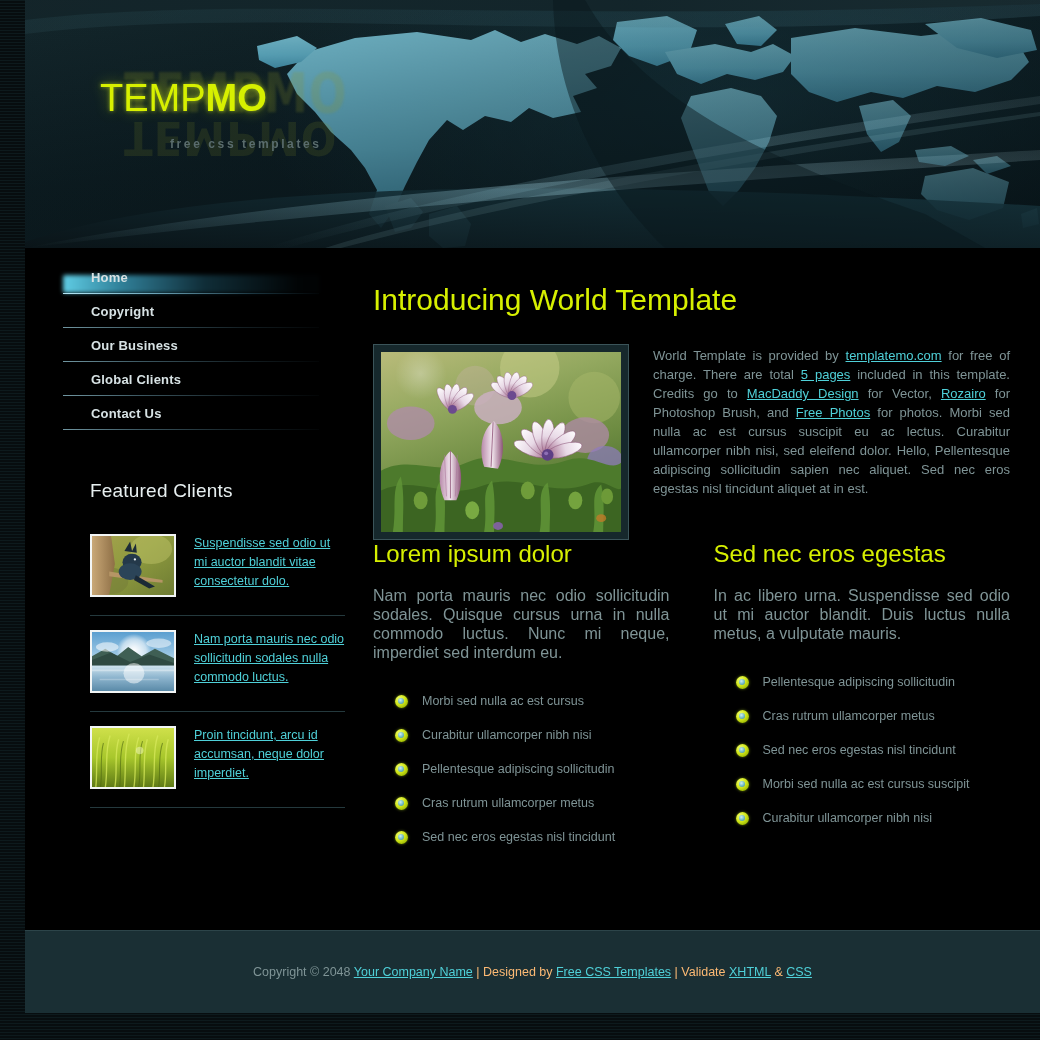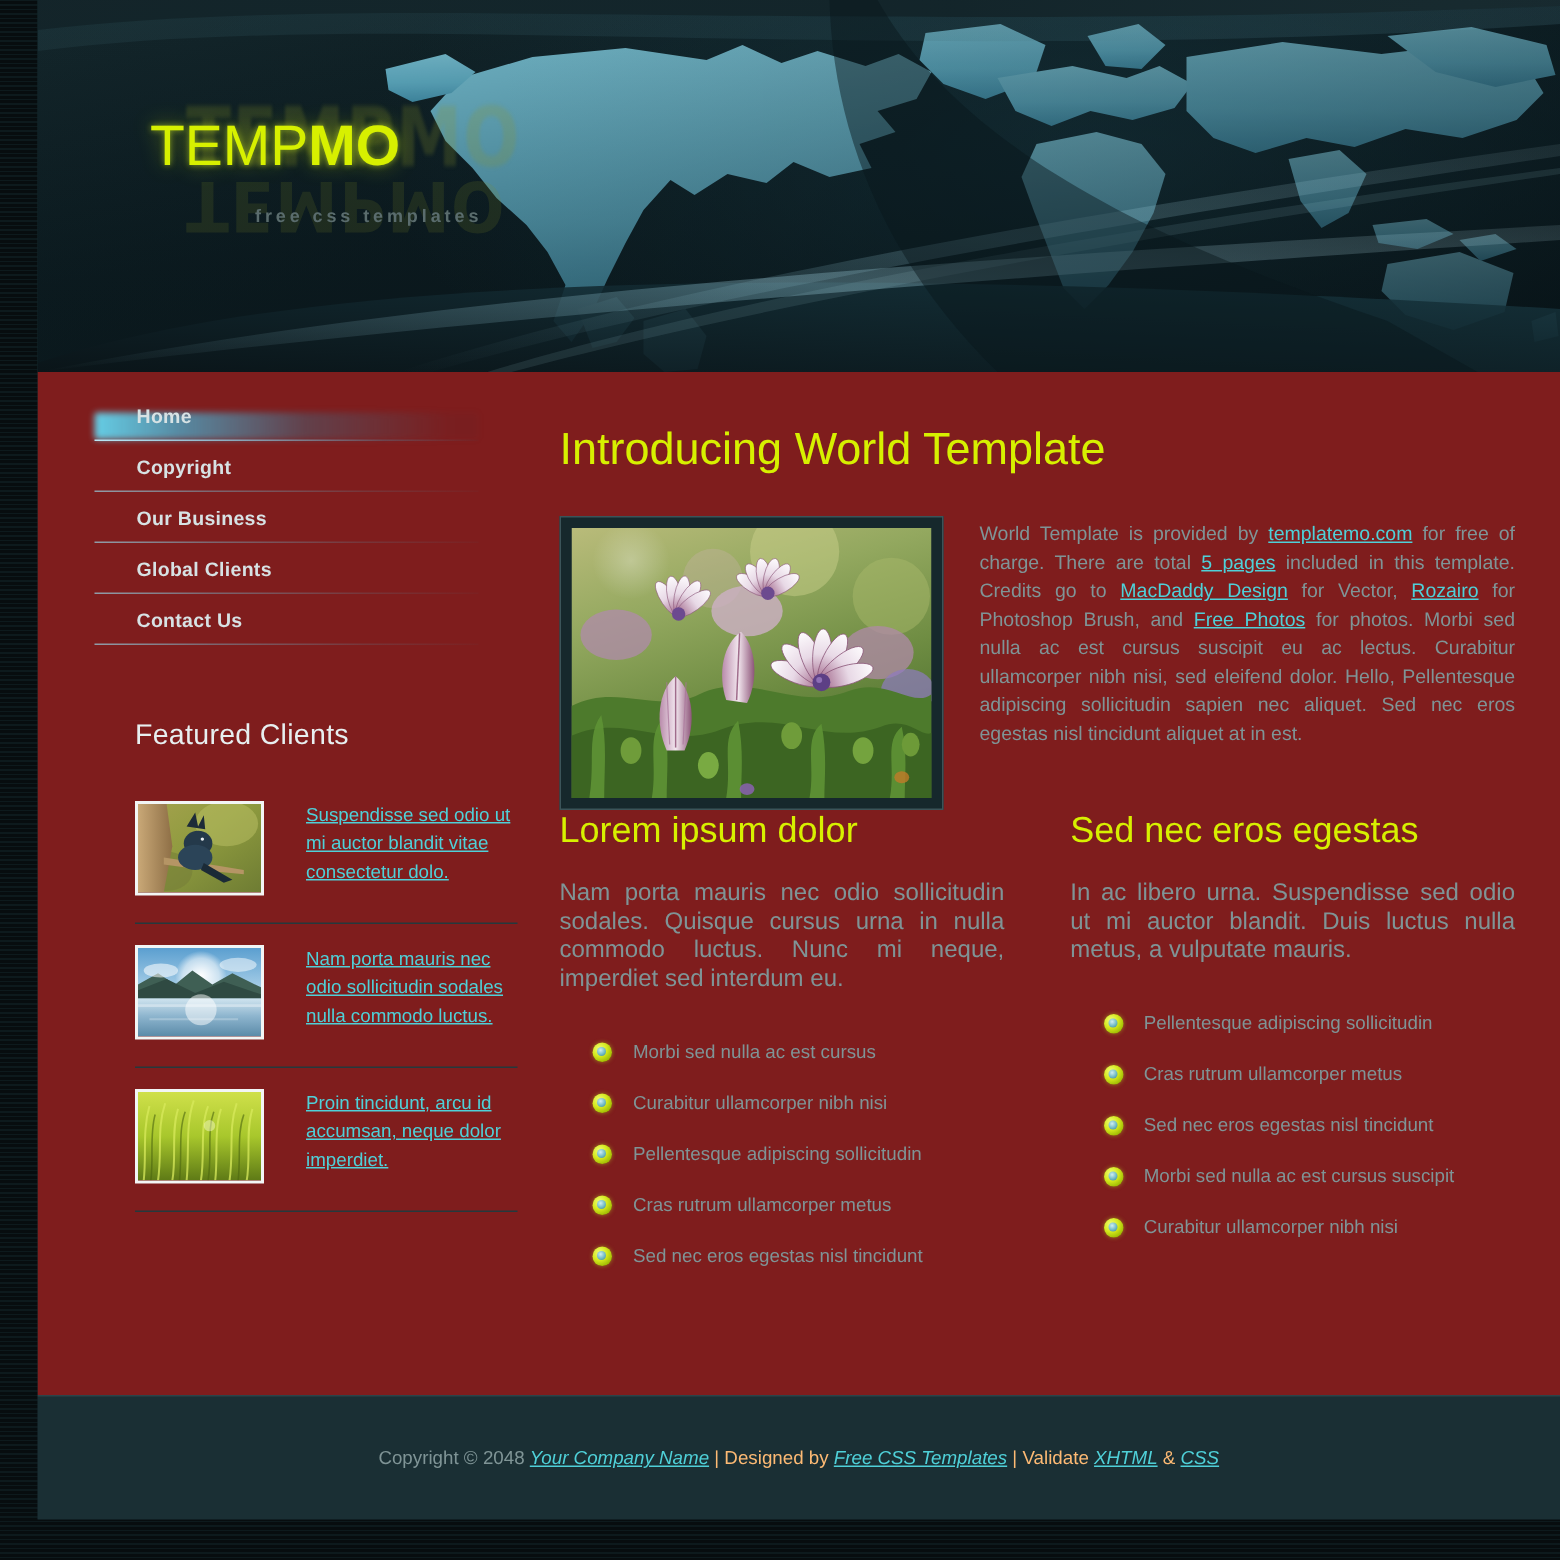--- a/index.html
+++ b/index.html
@@ -113,21 +113,21 @@
     font-weight: bold;
     color: #5a6c6d;
     font-family: "Liberation Sans", sans-serif;
   }
 
   
   #content-wrap {
     position: relative;
     width: 1015px;
     height: 682px;
-    background: #7f1d1d;
+    background: #000000;
     display: flex;
   }
 
   
   #sidebar {
     width: 320px;
     padding-left: 38px;
     padding-top: 12px;
     flex: 0 0 320px;
   }
@@ -174,21 +174,21 @@
     font-size: 19px;
     font-weight: normal;
     color: #e7eff0;
     font-family: "Liberation Sans", sans-serif;
     letter-spacing: 0.2px;
   }
 
   #clients { list-style: none; margin-top: 18px; margin-left: 27px; width: 255px; }
   .client-item {
     display: flex;
-    gap: 28px;
+    gap: 18px;
     padding: 14px 0 18px 0;
     border-bottom: 1px solid #24393d;
     align-items: flex-start;
   }
   .client-item:last-child { }
   .client-thumb {
     flex: 0 0 86px;
     width: 86px;
     height: 63px;
     border: 2px solid #f2f5f5;
@@ -311,21 +311,21 @@
     border-top: 1px solid #2c4449;
     display: flex;
     align-items: center;
     justify-content: center;
   }
   #footer-text {
     font-size: 12.5px;
     color: #7f9496;
     font-family: "Liberation Sans", sans-serif;
   }
-  #footer-text a { color: #4fd0d8; text-decoration: underline; font-style: italic; }
+  #footer-text a { color: #4fd0d8; text-decoration: underline; }
   #footer-text .sep { color: #fdba74; }
 </style>
 </head>
 <body>
 
 <div id="page-wrapper">
 
   <div id="header">
 
     <svg id="header-map" viewBox="0 0 1015 248" preserveAspectRatio="none">

